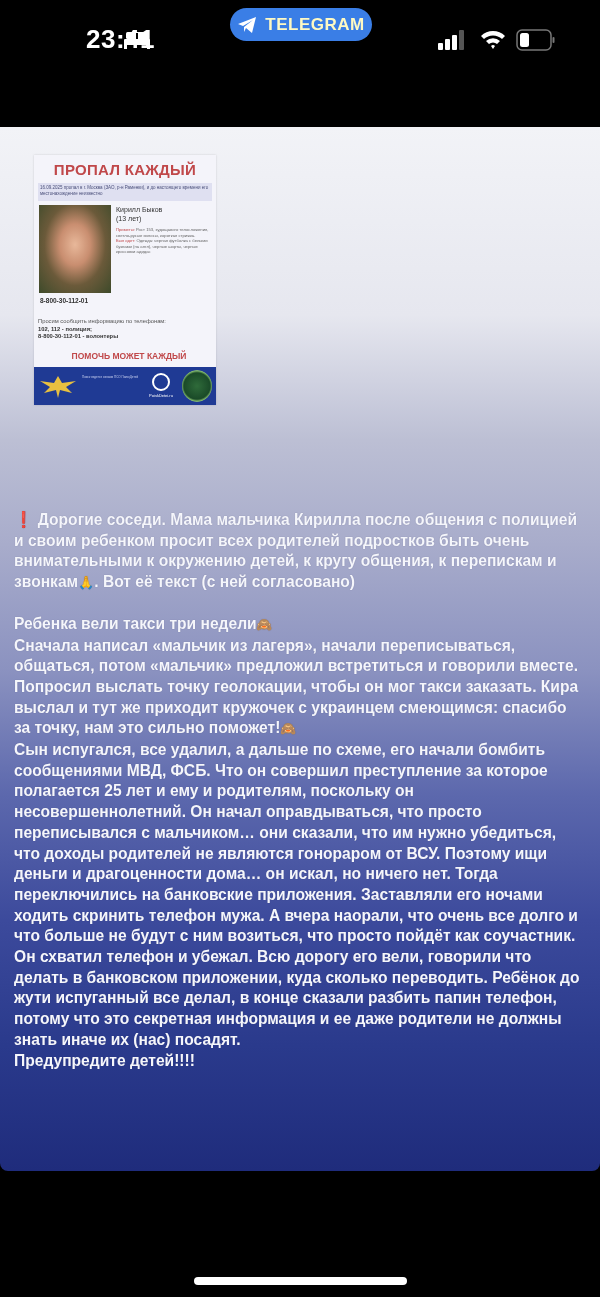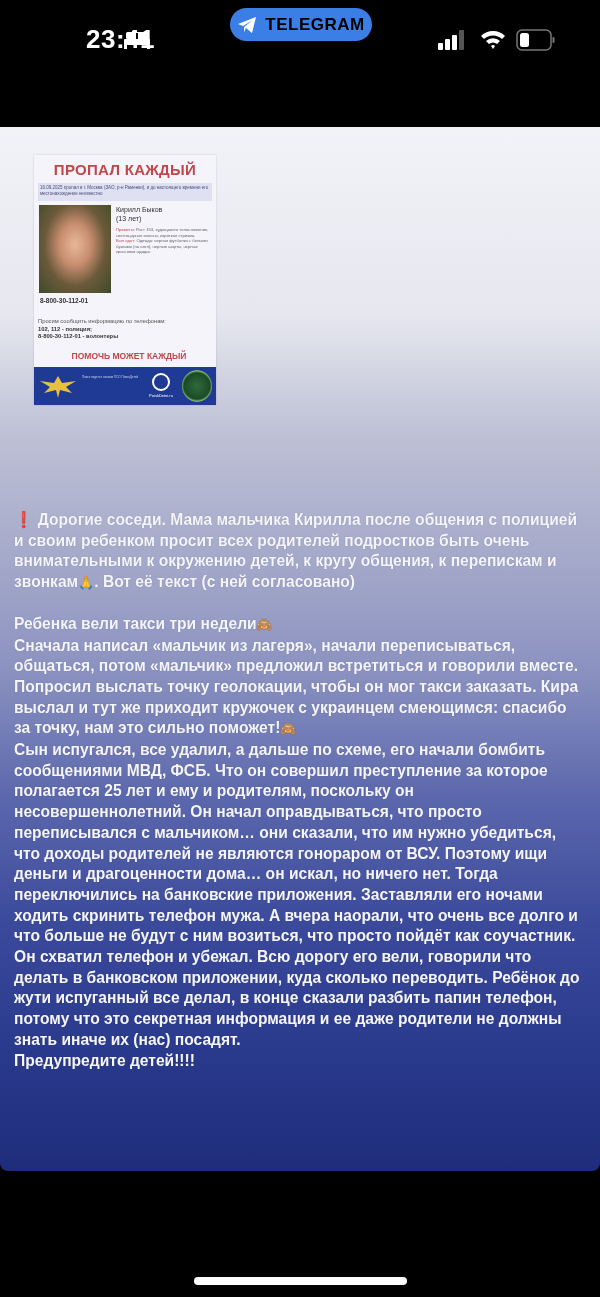--- a/index.html
+++ b/index.html
@@ -6,21 +6,21 @@
   body {
     width: 600px; height: 1297px; background: #000; position: relative; overflow: hidden;
     font-family: "Liberation Sans", sans-serif;
   }
   .status-bar { position: absolute; top: 0; left: 0; width: 600px; height: 80px; color: #fff; }
   .time { position: absolute; left: 46px; top: 24px; font-size: 26px; font-weight: 600; letter-spacing: 0.5px; margin-left: 40px; }
   .bed-icon { position: absolute; left: 124px; top: 30px; width: 26px; height: 20px; }
   .tg-pill {
     position: absolute; left: 230px; top: 8px; width: 142px; height: 33px; border-radius: 17px;
     background: #3a7ee6; display: flex; align-items: center; justify-content: center; gap: 8px;
-    font-size: 17px; font-weight: 600; letter-spacing: 0.5px; color: #000000;
+    font-size: 17px; font-weight: 600; letter-spacing: 0.5px; color: #fef9c3;
   }
   .tg-pill svg { width: 20px; height: 18px; }
   .signal { position: absolute; left: 438px; top: 30px; width: 28px; height: 20px; }
   .wifi { position: absolute; left: 480px; top: 28px; width: 26px; height: 22px; }
   .battery { position: absolute; left: 516px; top: 29px; width: 40px; height: 22px; }
 
   .story {
     position: absolute; left: 0; top: 127px; width: 600px; height: 1044px;
     border-radius: 0 0 8px 8px;
     background: linear-gradient(180deg, #f2f3f7 0%, #e6e7ef 18%, #bcbfd4 30%, #a8accb 40%, #8b92c0 52%, #5c68ad 64%, #3c4a9c 76%, #2a3a8c 88%, #1f2c7c 100%);

